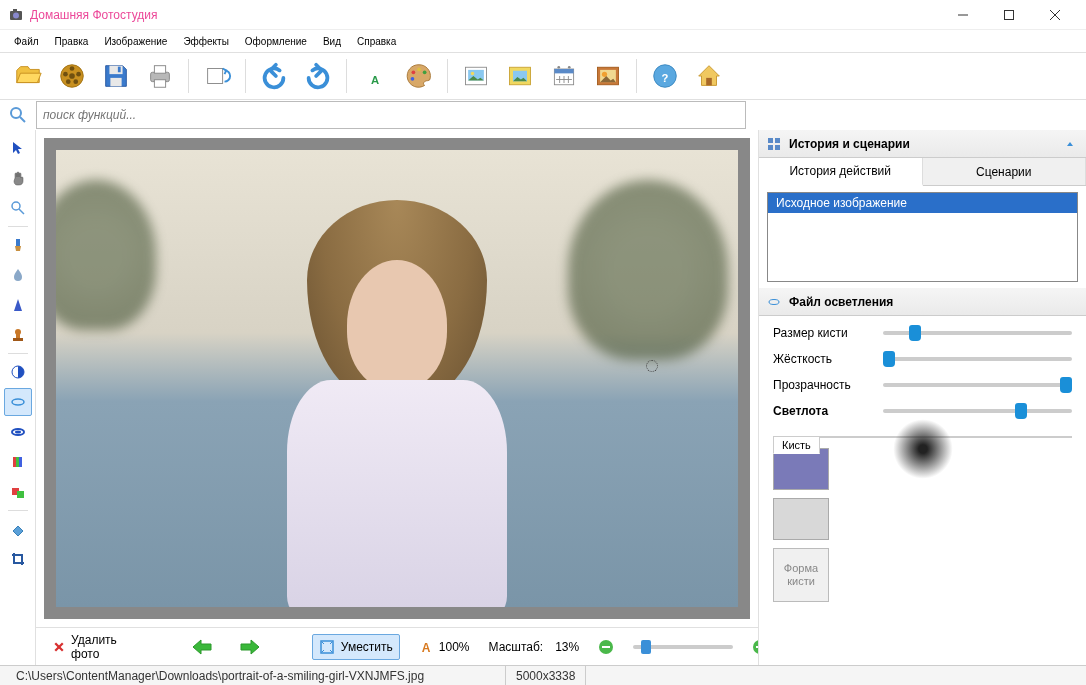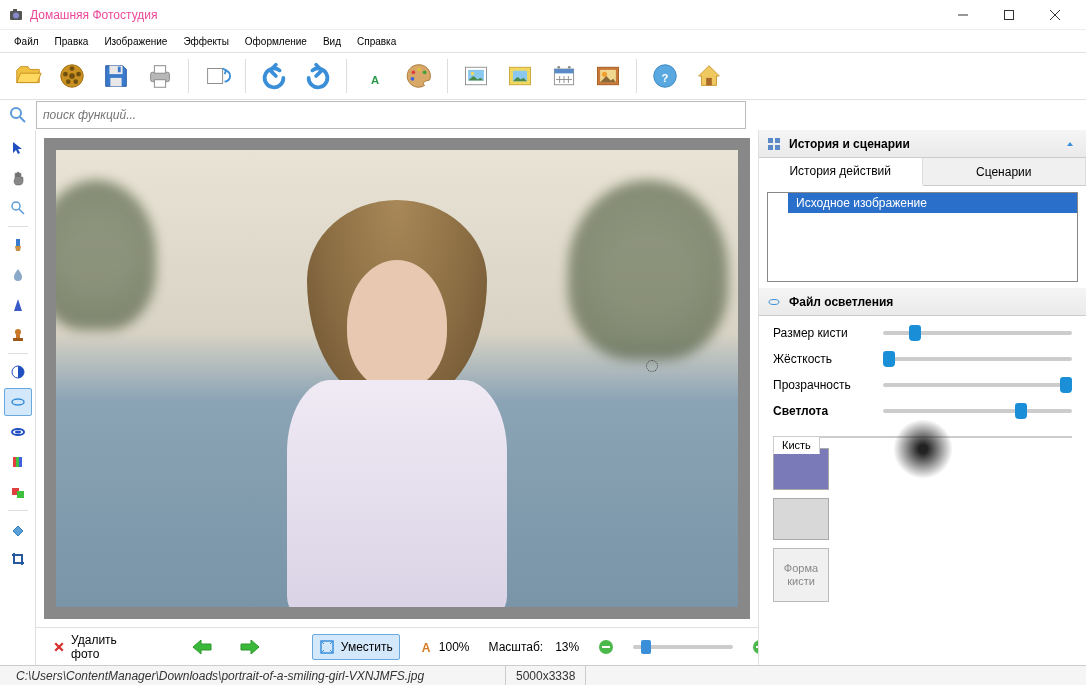--- a/index.html
+++ b/index.html
@@ -47,42 +47,42 @@
 .bottom-bar .bb-btn.active { border-color: #6aa8e0; background: #d4e8fc; }
 .bottom-bar .bb-slider { flex: 0 0 100px; height: 4px; background: #ccc; position: relative; border-radius: 2px; }
 .bottom-bar .bb-slider .thumb { position: absolute; top: -5px; left: 8px; width: 10px; height: 14px; background: #3a8fd8; border-radius: 2px; }
 
 .right-panel { width: 328px; border-left: 1px solid #e0e0e0; display: flex; flex-direction: column; background: #fff; }
 .panel-header { height: 28px; background: linear-gradient(180deg,#f5f5f5,#eaeaea); border-bottom: 1px solid #ccc; display: flex; align-items: center; padding: 0 8px; gap: 8px; font-weight: bold; }
 .panel-header .collapse { margin-left: auto; cursor: pointer; width: 16px; height: 16px; display: flex; align-items: center; justify-content: center; }
 .subtabs { height: 28px; display: flex; border-bottom: 1px solid #ccc; }
 .subtabs .subtab { flex: 1; display: flex; align-items: center; justify-content: center; font-size: 12px; border-right: 1px solid #ddd; background: #f0f0f0; cursor: pointer; }
 .subtabs .subtab.active { background: #fff; border-bottom: 2px solid #fff; margin-bottom: -1px; }
-.history-list { border: 1px solid #888; margin: 6px 8px; height: 90px; overflow: auto; padding-left: 20px; }
+.history-list { border: 1px solid #888; margin: 6px 8px; height: 90px; overflow: auto; }
 .history-list .hist-item { padding: 3px 8px; font-size: 12px; }
 .history-list .hist-item.selected { background: #2a6fc9; color: #fff; }
 
 .brush-panel { padding: 10px 14px; flex: 1; display: flex; flex-direction: column; }
 .param-row { display: flex; align-items: center; margin-bottom: 12px; gap: 10px; }
 .param-row .label { width: 100px; font-size: 12px; }
 .param-row .label.bold { font-weight: bold; }
 .param-row .slider { flex: 1; height: 4px; background: #ccc; position: relative; border-radius: 2px; }
 .param-row .slider .thumb { position: absolute; top: -6px; width: 12px; height: 16px; background: #1a8fd8; border-radius: 3px 3px 4px 4px; cursor: pointer; }
 
 .brush-preview-row { display: flex; gap: 10px; margin-top: 6px; flex-direction: column; }
 .brush-preview { flex: 1; border: 1px solid #ccc; height: 160px; position: relative; background: #fff; }
 .brush-preview .tab-label { position: absolute; top: -1px; left: -1px; border: 1px solid #ccc; border-bottom: 1px solid #fff; background: #fff; padding: 2px 8px; font-size: 11px; }
 .brush-preview .dot { position: absolute; top: 50%; left: 50%; transform: translate(-50%,-30%); width: 60px; height: 60px; background: radial-gradient(circle, #222 10%, rgba(0,0,0,0) 70%); border-radius: 50%; }
 .color-stack { width: 56px; display: flex; flex-direction: column; gap: 8px; }
 .color-box { width: 56px; height: 42px; border: 1px solid #aaa; }
 .shape-btn { width: 56px; height: 54px; border: 1px solid #bbb; background: #f0f0f0; display: flex; align-items: center; justify-content: center; text-align: center; font-size: 11px; color: #888; line-height: 1.2; cursor: pointer; }
 
 .statusbar { height: 20px; border-top: 1px solid #ccc; display: flex; align-items: center; font-size: 11px; padding: 0 6px; color: #333; background: #f5f5f5; }
 .statusbar .sb-cell { padding: 0 10px; border-right: 1px solid #ccc; height: 100%; display: flex; align-items: center; }
-.statusbar .sb-cell:first-child { flex: 0 0 500px; font-style: italic; }
+.statusbar .sb-cell:first-child { flex: 0 0 500px; }
 </style>
 </head>
 <body>
 
 <div class="titlebar">
   <svg class="app-icon" viewBox="0 0 16 16">
       <rect x="2" y="4" width="12" height="9" rx="1" fill="#555"></rect>
       <circle cx="8" cy="8.5" r="3" fill="#88c"></circle>
       <rect x="5" y="2" width="4" height="3" fill="#555"></rect>
     </svg>

